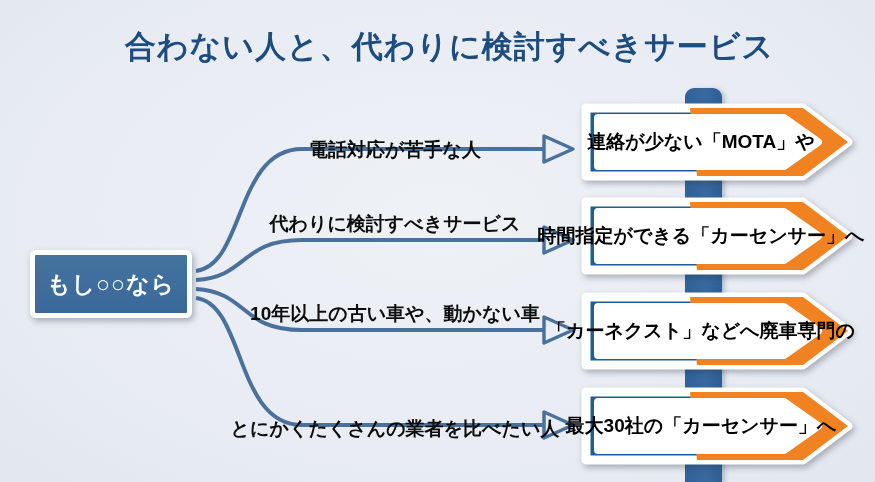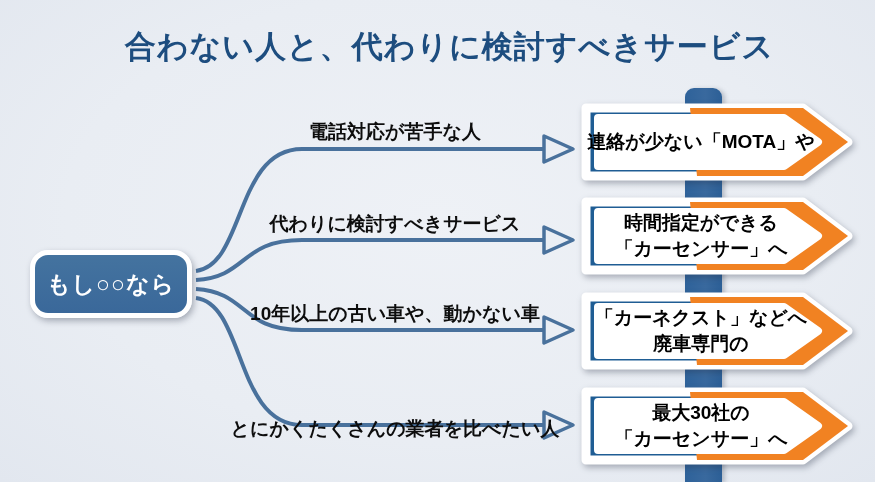--- a/index.html
+++ b/index.html
@@ -16,21 +16,21 @@
   
   .title {
     position:absolute; top:26px; left:12px; width:100%;
     text-align:center; font-size:31px; font-weight:bold;
     color:#1d4d7f; letter-spacing:1px;
   }
   
   .root-node {
     position:absolute; left:30px; top:250px; width:162px; height:68px;
     background:linear-gradient(180deg,#44739f 0%,#3a689a 100%);
-    border:5px solid #ffffff; border-radius:18px;
+    border:5px solid #ffffff; border-radius:6px;
     box-shadow:2px 3px 6px rgba(40,50,70,.35);
     display:flex; align-items:center; justify-content:center;
   }
   .root-node span { color:#ffffff; font-size:23px; font-weight:bold; letter-spacing:1px; }
   
   .connectors { position:absolute; left:0; top:0; width:875px; height:482px; }
   .connectors path.flow { fill:none; stroke:#49719c; stroke-width:4; }
   .connectors polygon.head { fill:#eaeef4; stroke:#49719c; stroke-width:3.5; stroke-linejoin:round; }
   
   .branch-label {
@@ -47,21 +47,21 @@
   }
   
   .sign { position:absolute; left:576px; width:278px; height:78px; }
   .sign svg { position:absolute; left:0; top:0; width:278px; height:78px;
     filter:drop-shadow(2px 3px 3px rgba(40,50,70,.35)); }
   .sign path.outer { fill:#1f5d94; stroke:#ffffff; stroke-width:9; stroke-linejoin:round; }
   .sign path.orange { fill:#f18222; }
   .sign path.panel { fill:#ffffff; stroke:#ffffff; stroke-width:8; stroke-linejoin:round; }
   .sign-text {
     position:absolute; left:10px; top:0; width:230px; height:78px;
-    display:flex; flex-direction:column; align-items:center; justify-content:center;
+    display:flex; flex-direction:row; align-items:center; justify-content:center;
     font-size:19px; font-weight:bold; color:#000; line-height:1.35;
     text-align:center; white-space:nowrap;
   }
 </style>
 </head>
 <body>
 
 <div class="stage">
 
   <h1 class="title">合わない人と、代わりに検討すべきサービス</h1>
@@ -76,21 +76,21 @@
     <polygon class="head" points="544,136 573,149 544,162"></polygon>
     <polygon class="head" points="544,227 573,240 544,253"></polygon>
     <polygon class="head" points="544,317 573,330 544,343"></polygon>
     <polygon class="head" points="544,412 573,425 544,438"></polygon>
   </svg>
 
   <div class="root-node">
     <span>もし○○なら</span>
   </div>
 
-  <div class="branch-label" style="top:119px">電話対応が苦手な人</div>
+  <div class="branch-label" style="top:137px">電話対応が苦手な人</div>
   <div class="branch-label" style="top:211px">代わりに検討すべきサービス</div>
   <div class="branch-label" style="top:301px">10年以上の古い車や、動かない車</div>
   <div class="branch-label" style="top:416px">とにかくたくさんの業者を比べたい人</div>
 
   <div class="sign" style="top:103px">
     <svg viewBox="0 0 278 78">
       <path class="outer" d="M10,5 L227,5 L272,39 L227,73 L10,73 Z"></path>
       <path class="orange" d="M114,5 L227,5 L272,39 L227,73 L121,73 Z"></path>
       <path class="panel" d="M22,15 L208,15 L242,39 L208,63 L22,63 Z"></path>
     </svg>

